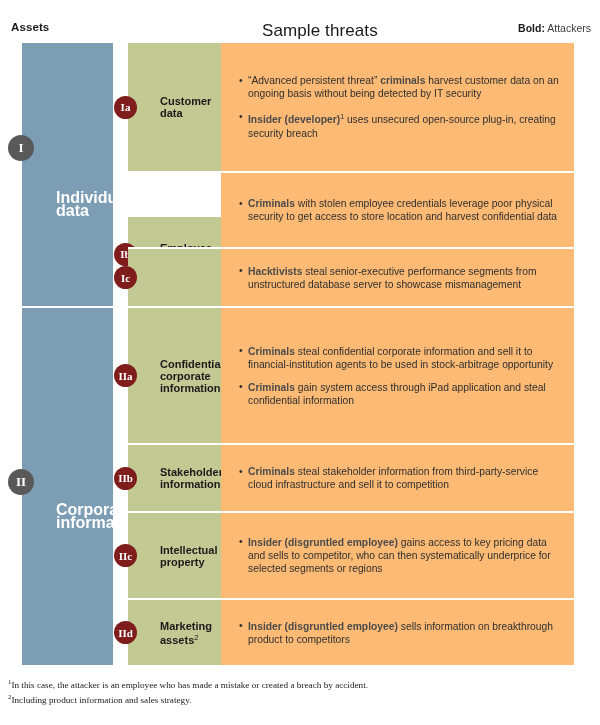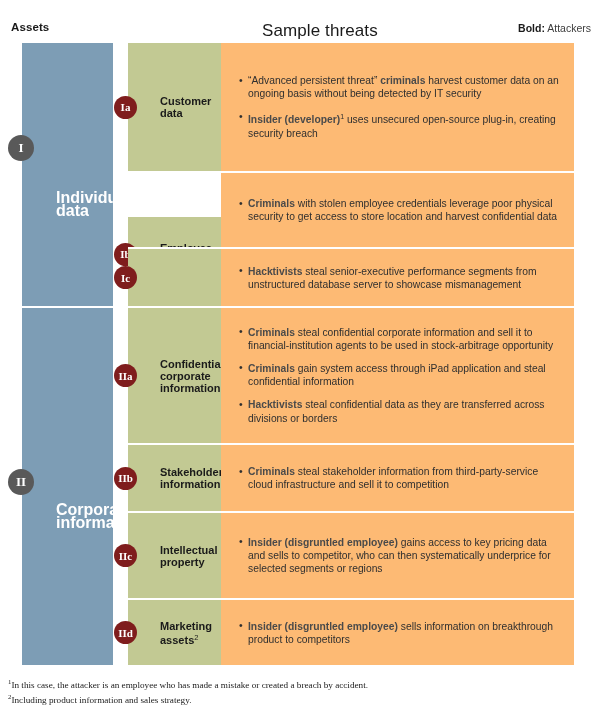--- a/index.html
+++ b/index.html
@@ -116,21 +116,20 @@
     </div>
     <div class="rowdiv" style="top: 306px;"></div>
     <div class="rowlabel" style="top: 308px; height: 135px;">
       <div class="abadge">IIa</div>
       <div class="lbl-inner">Confidential corporate information</div>
     </div>
     <div class="rowthreat" style="top: 308px; height: 135px;">
       <div class="bullets">
         <div class="bullet"><b>Criminals</b><span> steal confidential corporate information and sell it to financial-institution agents to be used in stock-arbitrage opportunity</span></div>
         <div class="bullet"><b>Criminals</b><span> gain system access through iPad application and steal confidential information</span></div>
-        <div class="bullet"><b>Hacktivists</b><span> steal confidential data as they are transferred across divisions or borders</span></div>
       </div>
     </div>
     <div class="rowdiv" style="top: 443px;"></div>
     <div class="rowlabel" style="top: 445px; height: 66px;">
       <div class="abadge">IIb</div>
       <div class="lbl-inner">Stakeholder information</div>
     </div>
     <div class="rowthreat" style="top: 445px; height: 66px;">
       <div class="bullets">
         <div class="bullet"><b>Criminals</b><span> steal stakeholder information from third-party-service cloud infrastructure and sell it to competition</span></div>

